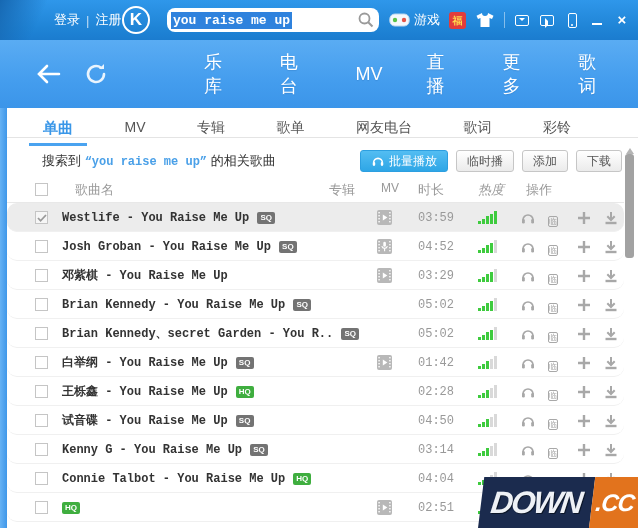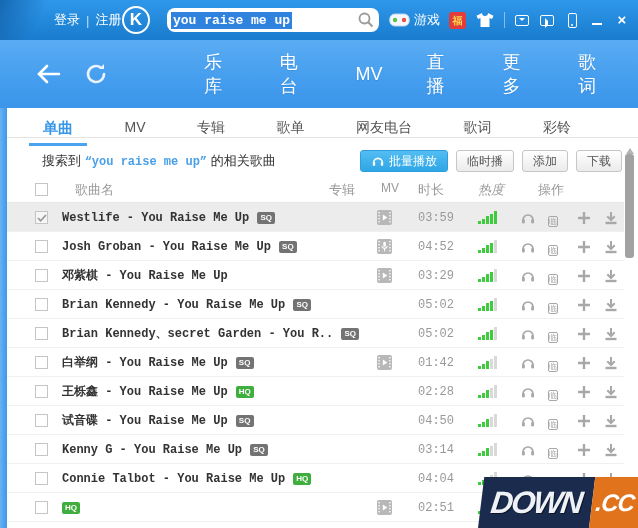--- a/index.html
+++ b/index.html
@@ -74,25 +74,25 @@
 
   
   .thead { position:absolute; left:7px; top:176px; width:617px; height:27px; border-bottom:1px solid #e8e8e8;
     color:#999; font-size:13px; }
   .thead .h-cb { position:absolute; left:28px; top:7px; width:13px; height:13px; border:1px solid #c5c5c5; background:#fff; }
   .h-song { position:absolute; left:55px; top:5px;margin-left:13px; }
   .h-album { position:absolute; left:322px; top:5px; }
   .h-mv { position:absolute; left:374px; top:5px; font-size:12px; }
   .h-dur { position:absolute; left:411px; top:5px; }
   .h-heat { position:absolute; left:471px; top:5px;font-style:italic; }
-  .h-ops { position:absolute; left:531px; top:5px; }
+  .h-ops { position:absolute; left:519px; top:5px; }
 
   
   .rows { position:absolute; left:7px; top:203px; width:617px; }
-  .row { position:relative; height:29px; border-bottom:1px solid #f0f0f0; background:#fff; }
+  .row { position:relative; height:29px; border-bottom:1px solid #f0f0f0; background:#fff;border-radius:10px; }
   .row.selected { background:#ececec; }
   .cb { position:absolute; left:28px; top:8px; width:13px; height:13px; border:1px solid #c5c5c5; background:#fff; }
   .cb svg { display:none; }
   .cb.checked { background:#f6f6f6; }
   .cb.checked svg { display:block; }
   .rleft { position:absolute; left:55px; top:0; height:29px; display:flex; align-items:center; gap:8px; }
   .title { font-family:"Liberation Mono", monospace; font-weight:bold; font-size:12px; color:#333; white-space:nowrap; }
   .badge { display:none; min-width:18px; height:12px; border-radius:2px; color:#fff; font-size:8px; font-weight:bold;
     text-align:center; line-height:12px; padding:0 2px; }
   .badge.show { display:inline-block; }

